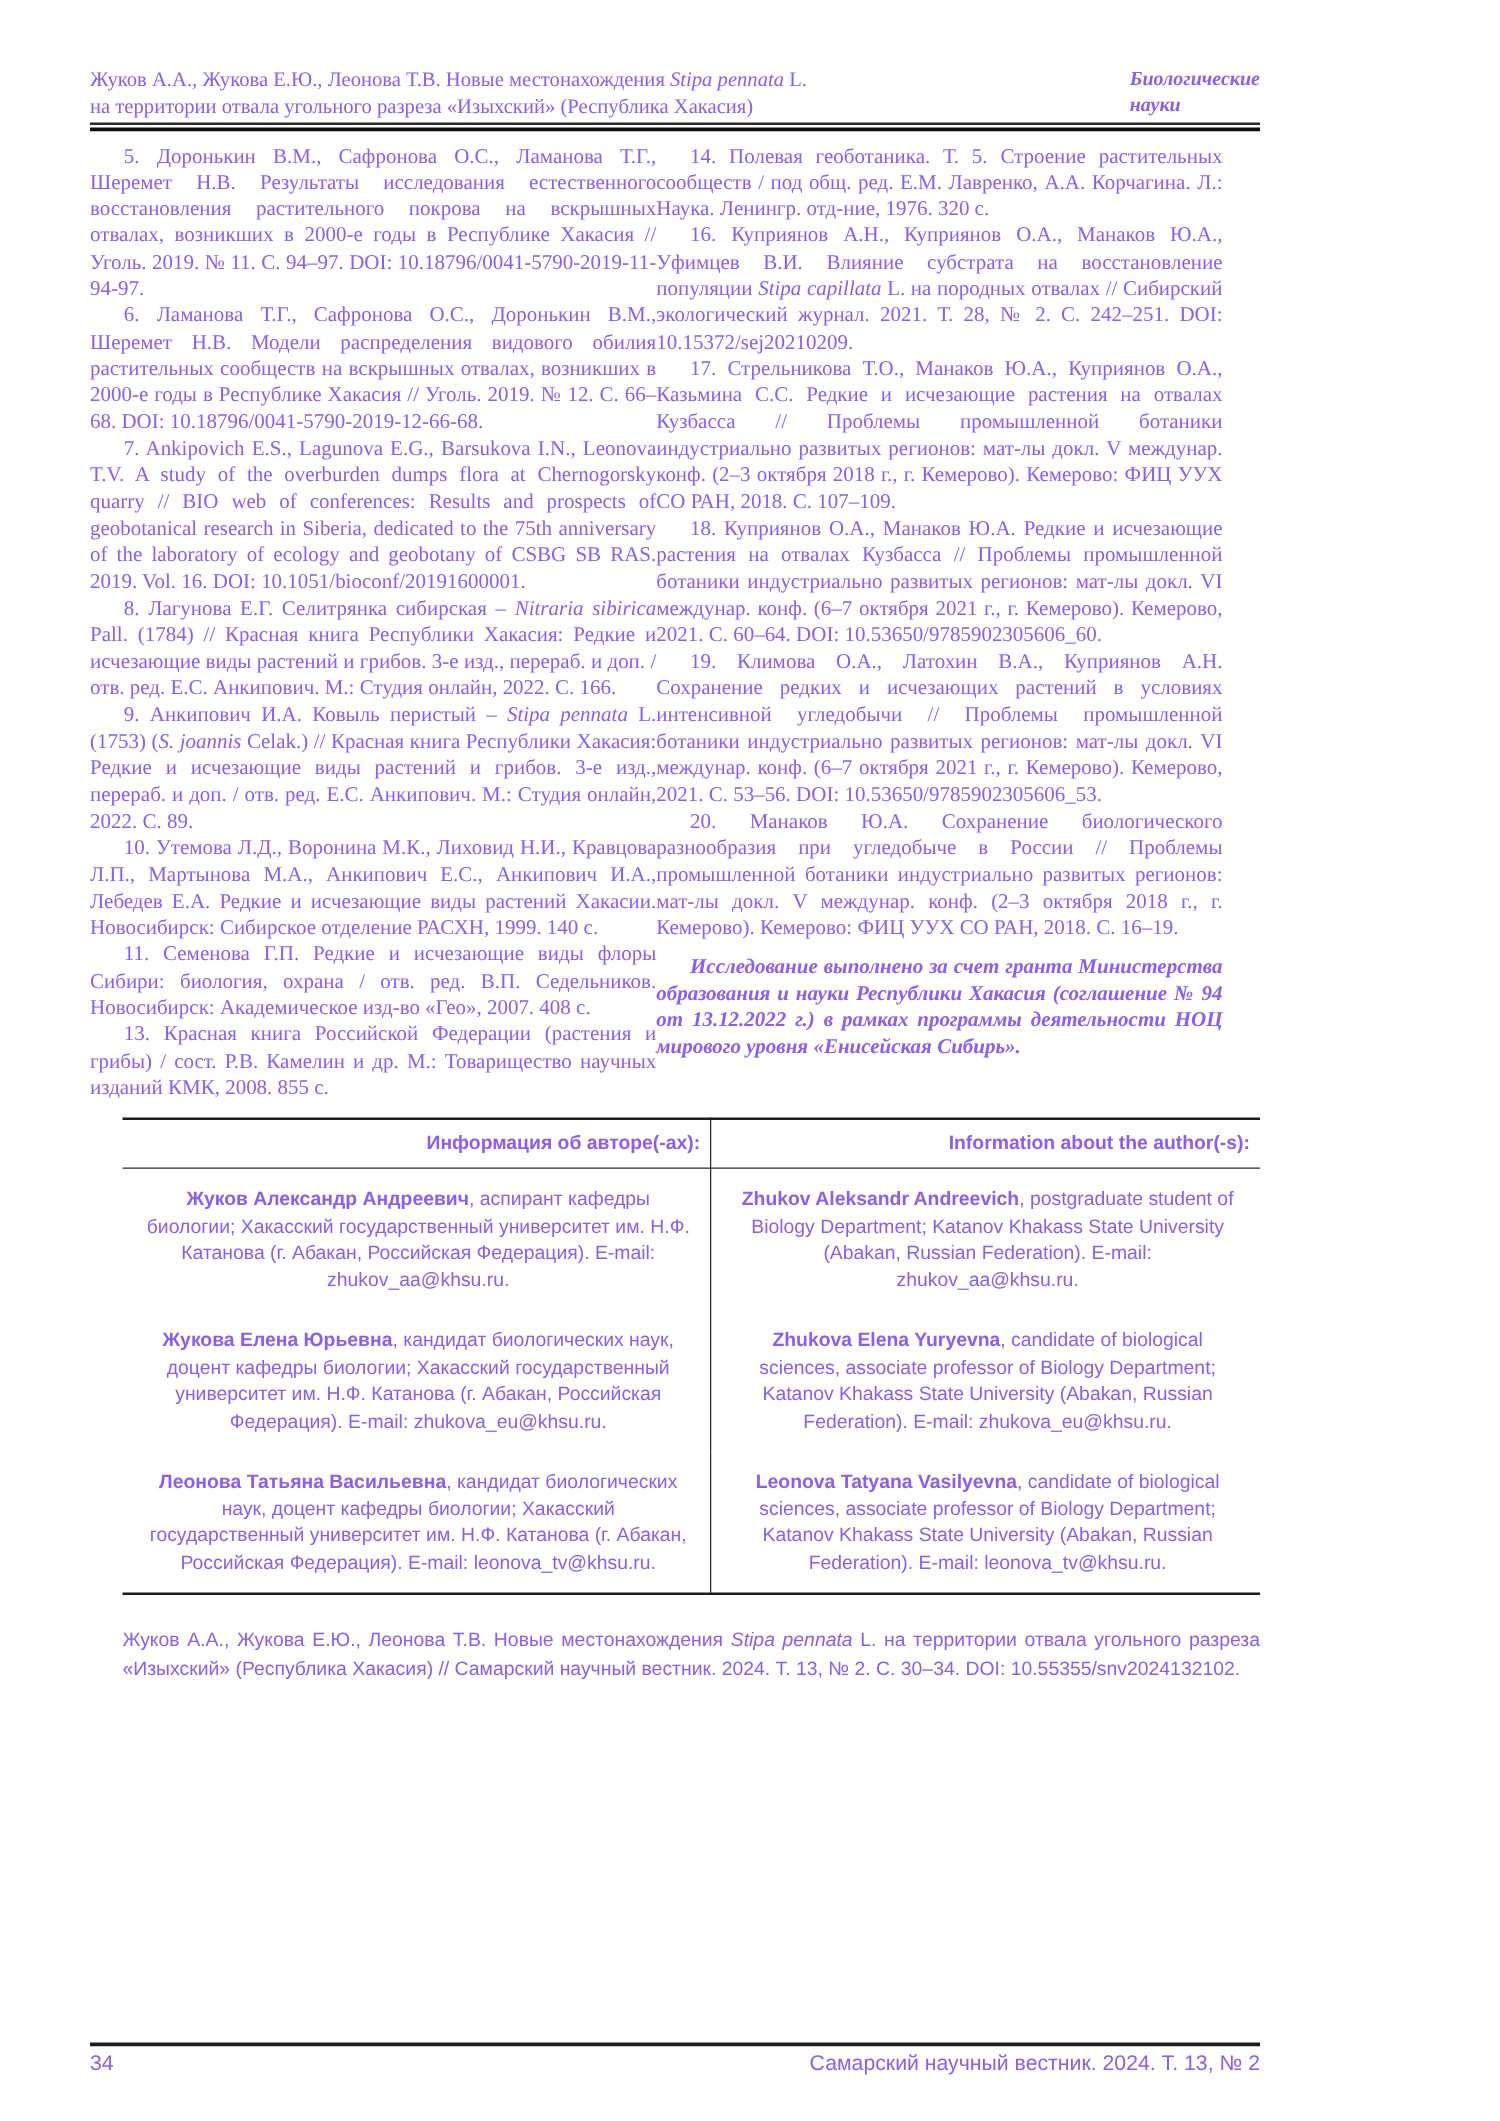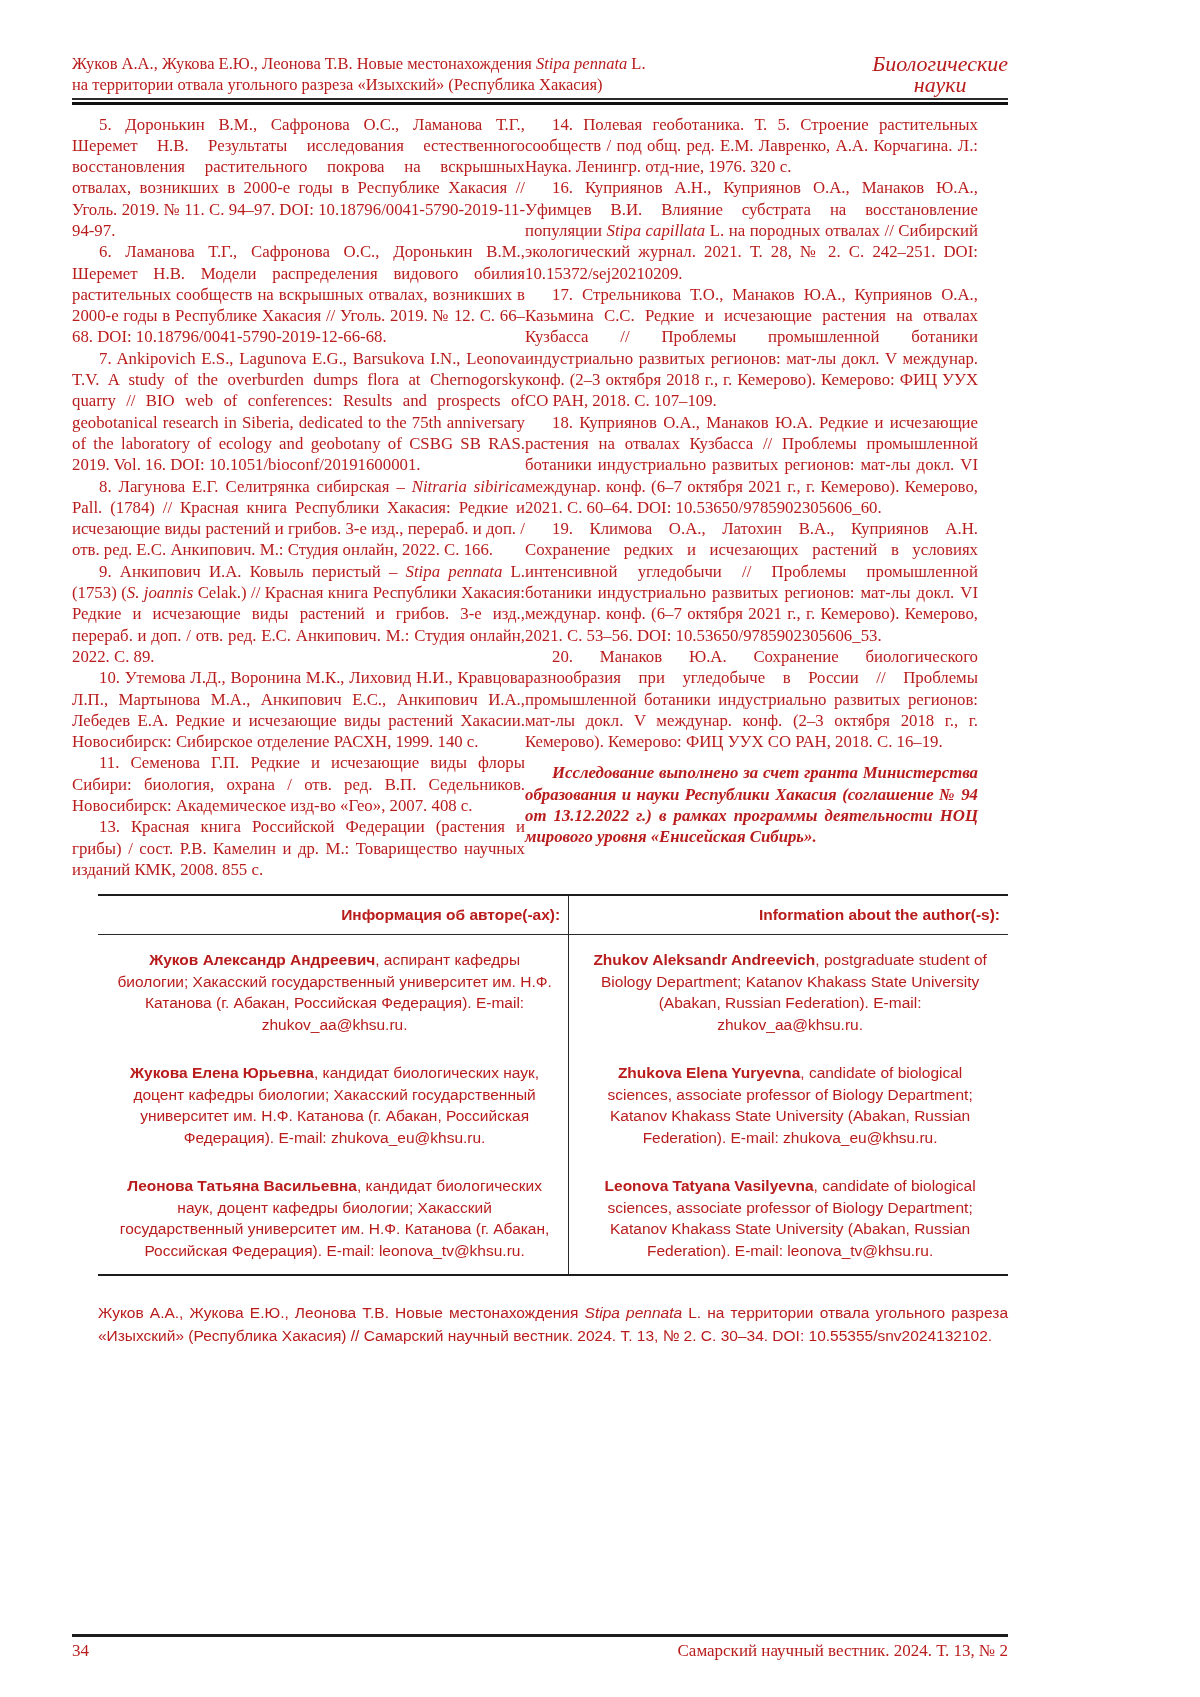--- a/index.html
+++ b/index.html
@@ -2,31 +2,31 @@
 <html lang="ru"><head>
 <meta charset="utf-8">
 <style>
   html,body{margin:0;padding:0;background:#ffffff;}
   .page{
     position:relative;
     width:1200px;height:1697px;
     box-sizing:border-box;
     padding:54px 192px 0 72px;
     background:#fff;
-    color:#b91c1c;
+    color:#8b5cf6;
     font-family:"Liberation Serif","DejaVu Serif",serif;
     overflow:hidden;
   }
   .it{font-style:italic;}
   .bd{font-weight:bold;}
 
   
   .running-header{display:flex;justify-content:space-between;align-items:flex-start;}
   .rh-left{font-size:16.5px;line-height:20.5px;}
-  .rh-right{font-size:22px;line-height:20.5px;text-align:center;font-style:italic;}
+  .rh-right{font-size:16px;line-height:20.5px;text-align:left;font-style:italic;font-weight:bold;}
   .header-rule{margin-top:3px;}
   .header-rule .thin{height:1.5px;background:#2a2a2a;}
   .header-rule .thick{height:3px;background:#111;margin-top:2px;}
 
   
   .columns{display:flex;margin-top:9px;}
   .col{width:453px;}
   .ref{
     margin:0;
     font-size:16.8px;
@@ -72,21 +72,21 @@
     line-height:22.5px;
     text-align:justify;
   }
 
   
   .page-footer{position:absolute;left:72px;right:192px;top:1634px;}
   .footer-rule{height:2.5px;background:#1c1c1c;}
   .footer-row{
     display:flex;justify-content:space-between;
     font-size:17px;line-height:22px;margin-top:3px;
-    font-family:Liberation Serif, serif;
+    font-family:Liberation Sans, sans-serif;
   }
 </style>
 </head>
 <body>
 
 <div class="page">
 
   <header class="running-header">
     <div class="rh-left">
       <div class="rh-line"><span>Жуков А.А., Жукова Е.Ю., Леонова Т.В. Новые местонахождения </span><span class="it">Stipa pennata</span><span> L.</span></div>

